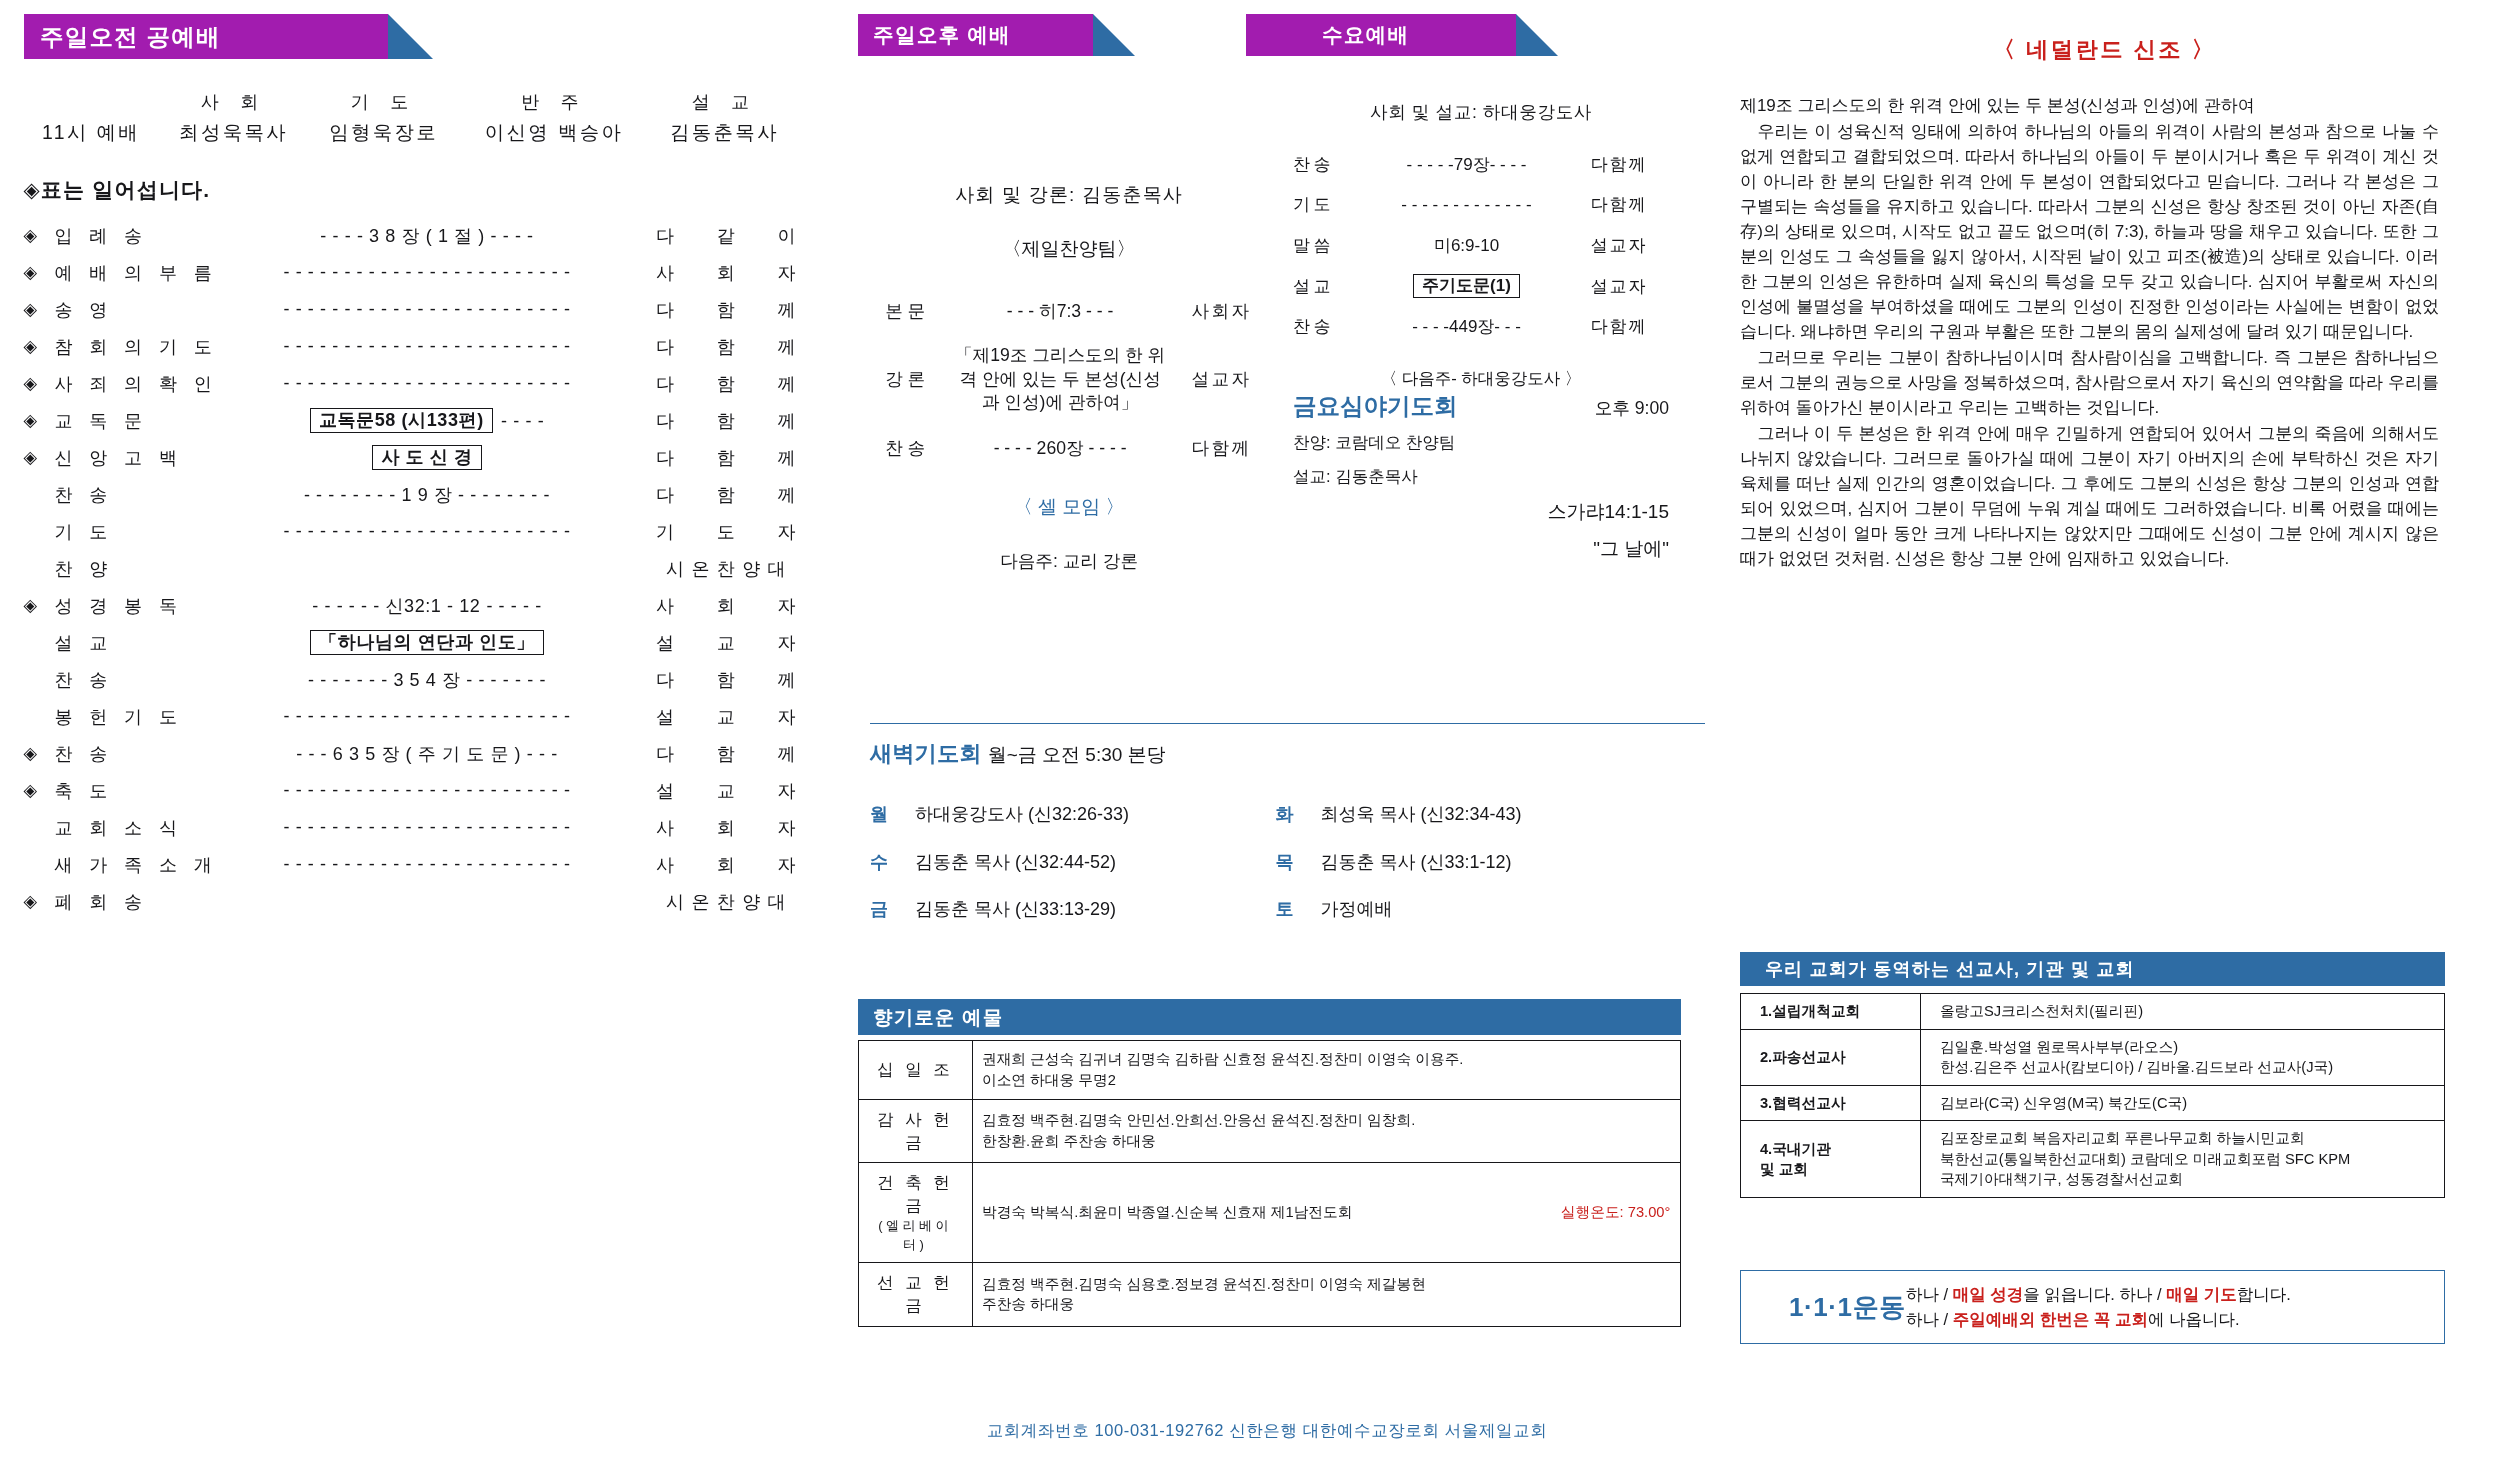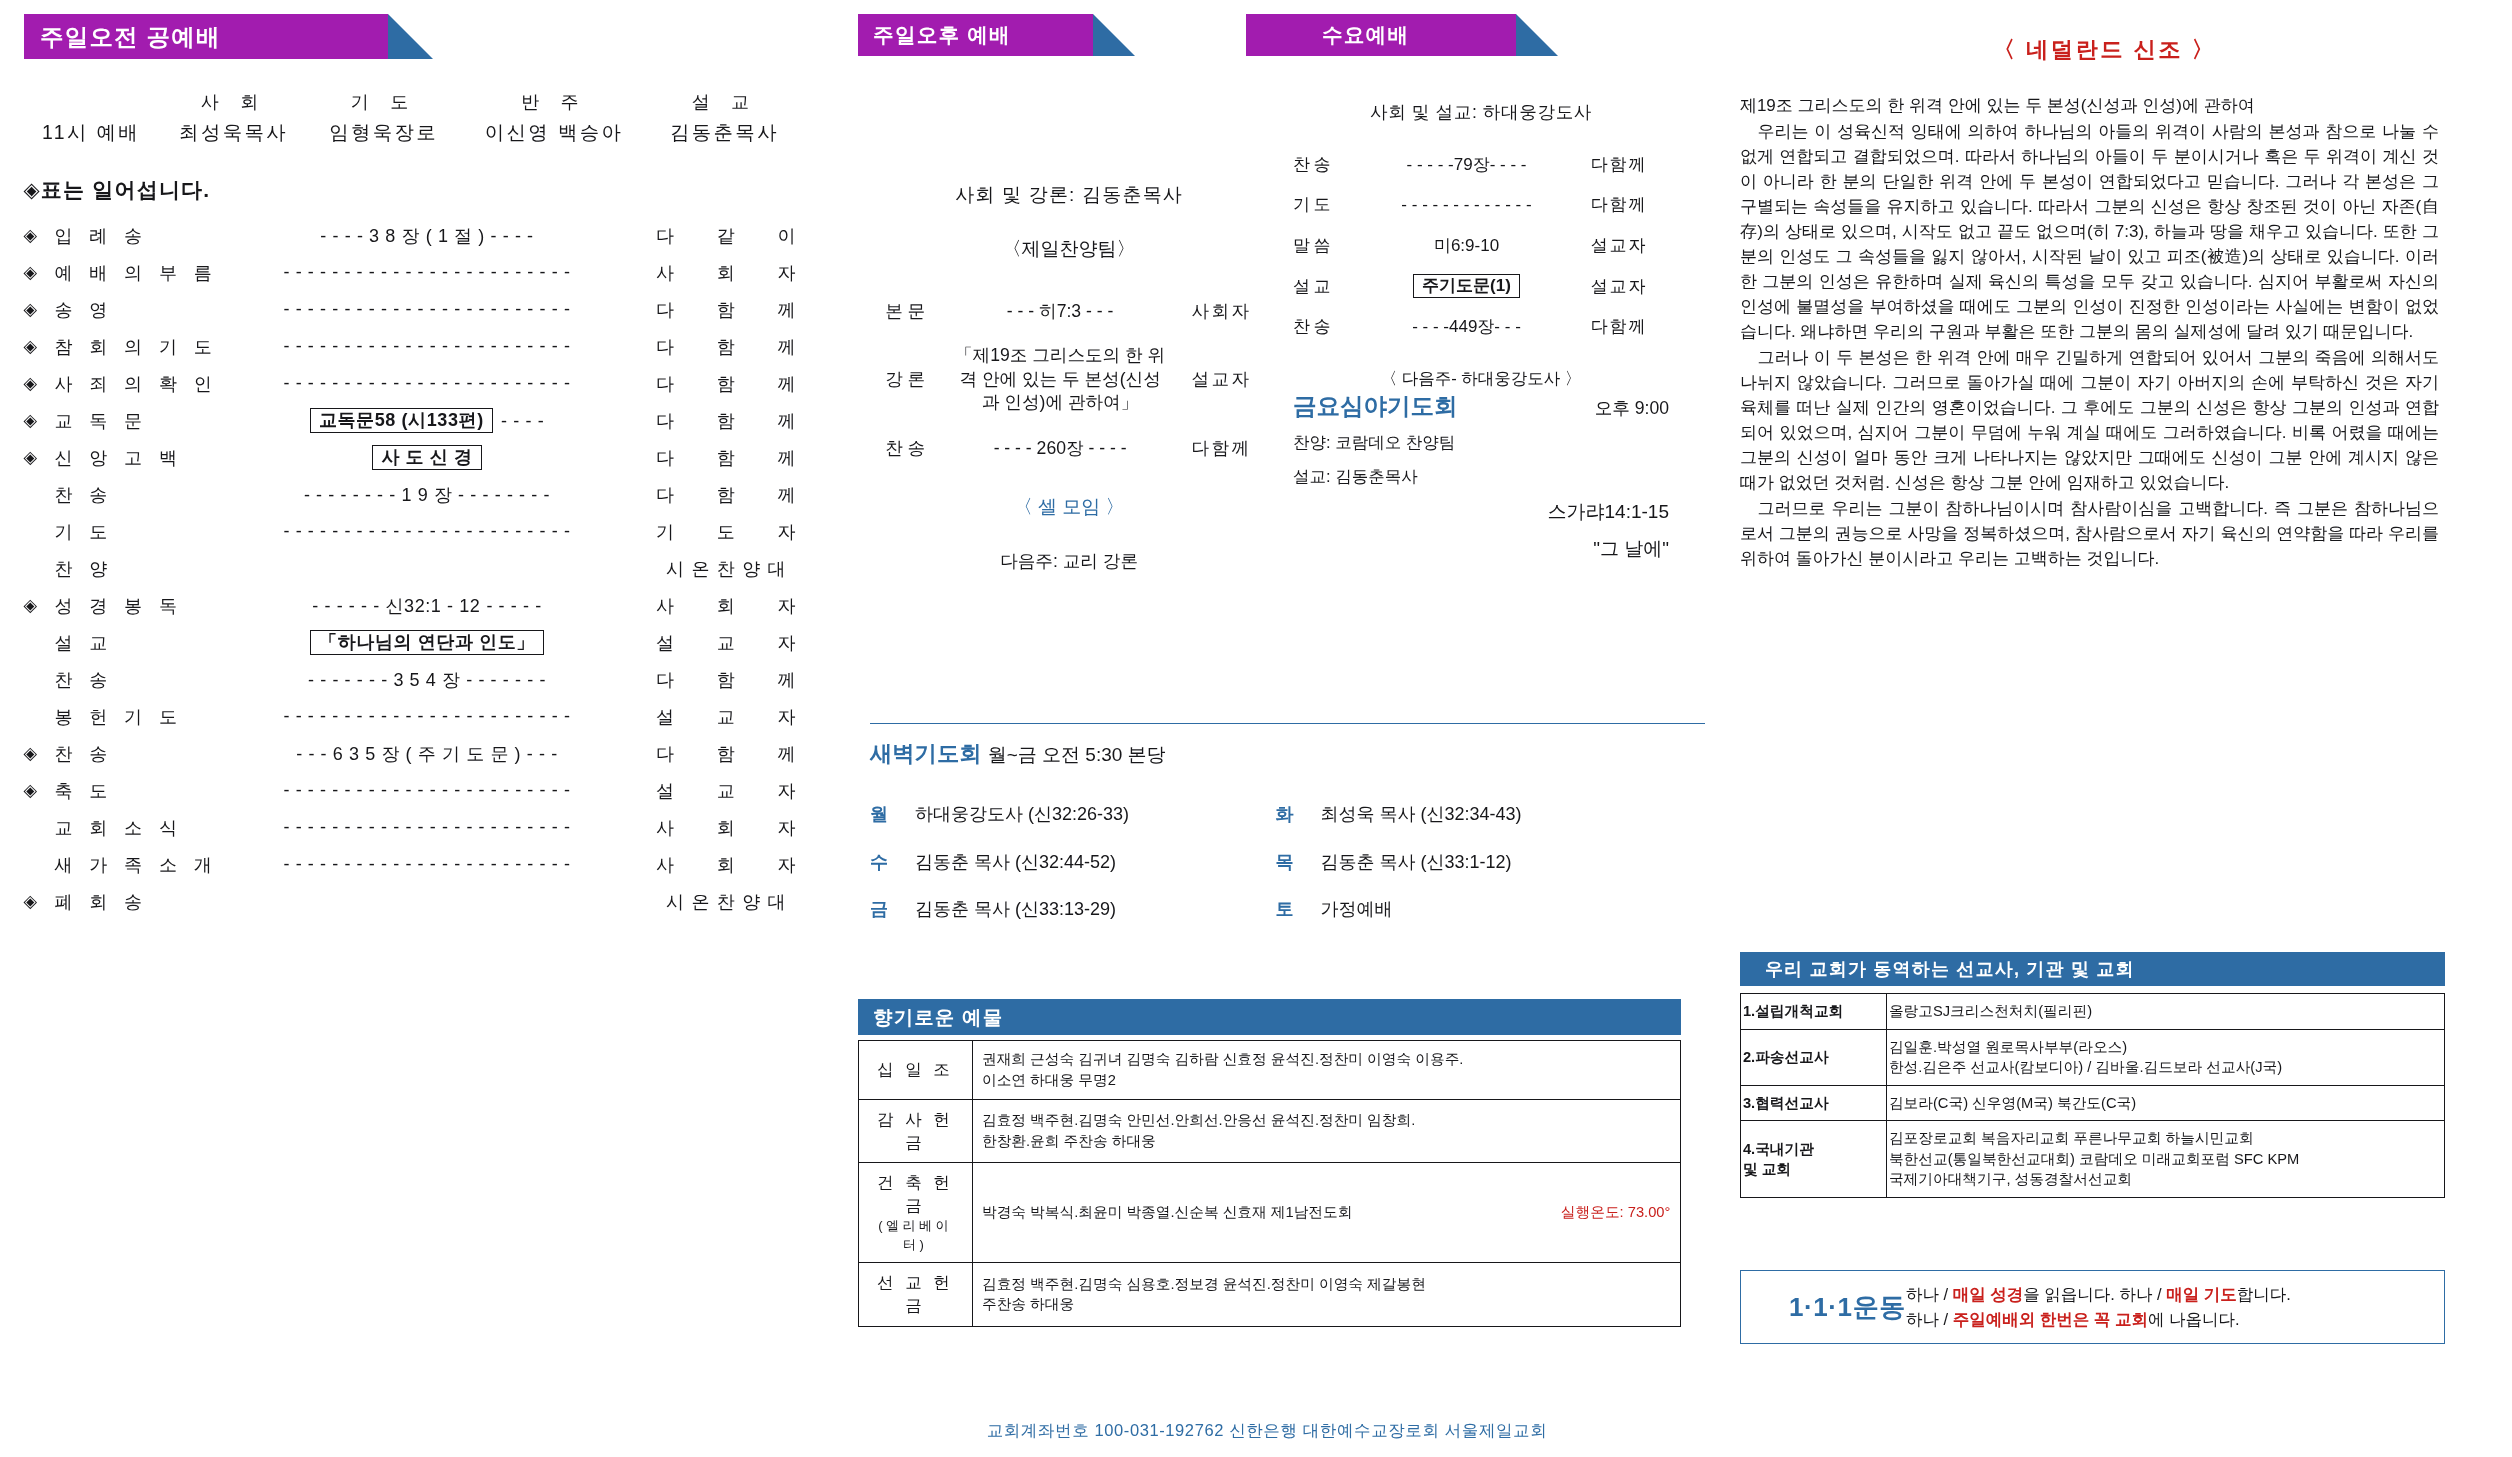--- a/index.html
+++ b/index.html
@@ -120,21 +120,21 @@
   .creed-title{position:absolute;left:0;top:35px;width:741px;text-align:center;color:#c9201c;font-size:22.3px;font-weight:bold;letter-spacing:2.4px;}
   .creed-body{position:absolute;left:5.9px;top:94px;width:699px;font-size:17px;line-height:1.47;text-align:justify;}
   .creed-body p{margin:0 0 1.2px 0;text-indent:17.6px;}
   .creed-body p.first{text-indent:0;}
 
   #c3-banner{
     left:5.9px;top:952px;width:705px;height:34px;padding-left:25px;font-size:18px;background:#2e6ca4;
   }
   .miss{position:absolute;left:5.9px;top:993px;width:705px;}
   .miss table{border-collapse:collapse;width:100%;}
-  .miss td{border:1.2px solid #17171a;font-size:14.7px;padding:7px 2px;line-height:1.4;}
+  .miss td{border:1.2px solid #17171a;font-size:14.7px;padding:7px 19px;line-height:1.4;}
   .miss td.k{width:141px;font-weight:bold;}
 
   .one{position:absolute;left:5.9px;top:1270px;width:705px;border:1.8px solid #2e6ca4;box-sizing:border-box;display:flex;align-items:center;padding:10.6px 0;}
   .one .badge{color:#2e6ca4;font-size:26px;font-weight:bold;width:165px;text-align:right;letter-spacing:0.6px;}
   .one .lines{font-size:16.5px;line-height:1.55;}
   .one .lines b{color:#c9201c;}
 
   
   .footer{position:absolute;left:0;bottom:16.5px;width:100%;text-align:center;color:#2e6ca4;font-size:16.5px;letter-spacing:0.6px;margin-left:11px;}
 
@@ -509,22 +509,22 @@
       </tbody>
         </table>
     </div>
   </div>
 
   <div id="col3">
     <div class="creed-title">〈 네덜란드 신조 〉</div>
     <div class="creed-body">
       <p class="first">제19조 그리스도의 한 위격 안에 있는 두 본성(신성과 인성)에 관하여</p>
       <p>우리는 이 성육신적 잉태에 의하여 하나님의 아들의 위격이 사람의 본성과 참으로 나눌 수 없게 연합되고 결합되었으며. 따라서 하나님의 아들이 두 분이시거나 혹은 두 위격이 계신 것이 아니라 한 분의 단일한 위격 안에 두 본성이 연합되었다고 믿습니다. 그러나 각 본성은 그 구별되는 속성들을 유지하고 있습니다. 따라서 그분의 신성은 항상 창조된 것이 아닌 자존(自存)의 상태로 있으며, 시작도 없고 끝도 없으며(히 7:3), 하늘과 땅을 채우고 있습니다. 또한 그분의 인성도 그 속성들을 잃지 않아서, 시작된 날이 있고 피조(被造)의 상태로 있습니다. 이러한 그분의 인성은 유한하며 실제 육신의 특성을 모두 갖고 있습니다. 심지어 부활로써 자신의 인성에 불멸성을 부여하셨을 때에도 그분의 인성이 진정한 인성이라는 사실에는 변함이 없었습니다. 왜냐하면 우리의 구원과 부활은 또한 그분의 몸의 실제성에 달려 있기 때문입니다.</p>
+      <p>그러므로 우리는 그분이 참하나님이시며 참사람이심을 고백합니다. 즉 그분은 참하나님으로서 그분의 권능으로 사망을 정복하셨으며, 참사람으로서 자기 육신의 연약함을 따라 우리를 위하여 돌아가신 분이시라고 우리는 고백하는 것입니다.</p>
       <p>그러나 이 두 본성은 한 위격 안에 매우 긴밀하게 연합되어 있어서 그분의 죽음에 의해서도 나뉘지 않았습니다. 그러므로 돌아가실 때에 그분이 자기 아버지의 손에 부탁하신 것은 자기 육체를 떠난 실제 인간의 영혼이었습니다. 그 후에도 그분의 신성은 항상 그분의 인성과 연합되어 있었으며, 심지어 그분이 무덤에 누워 계실 때에도 그러하였습니다. 비록 어렸을 때에는 그분의 신성이 얼마 동안 크게 나타나지는 않았지만 그때에도 신성이 그분 안에 계시지 않은 때가 없었던 것처럼. 신성은 항상 그분 안에 임재하고 있었습니다.</p>
-      <p>그러므로 우리는 그분이 참하나님이시며 참사람이심을 고백합니다. 즉 그분은 참하나님으로서 그분의 권능으로 사망을 정복하셨으며, 참사람으로서 자기 육신의 연약함을 따라 우리를 위하여 돌아가신 분이시라고 우리는 고백하는 것입니다.</p>
     </div>
 
     <div class="ribbon" id="c3-banner">
       <span>우리 교회가 동역하는 선교사, 기관 및 교회</span>
     </div>
 
     <div class="miss">
       <table>
         <tbody>
             <tr>

